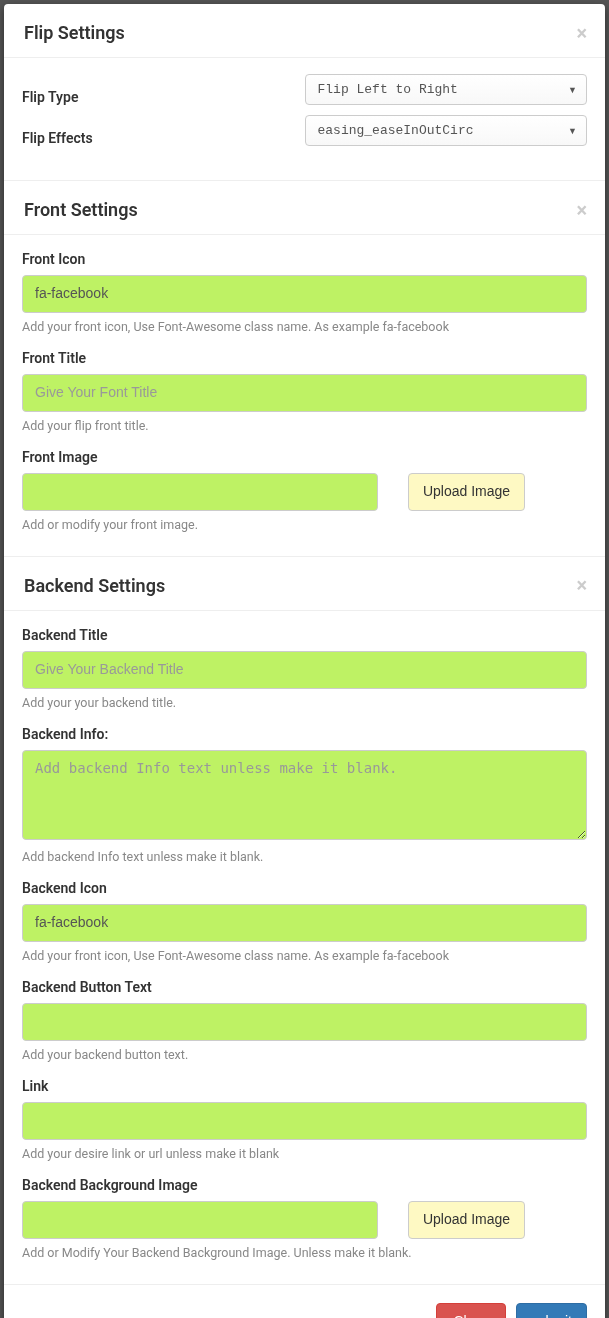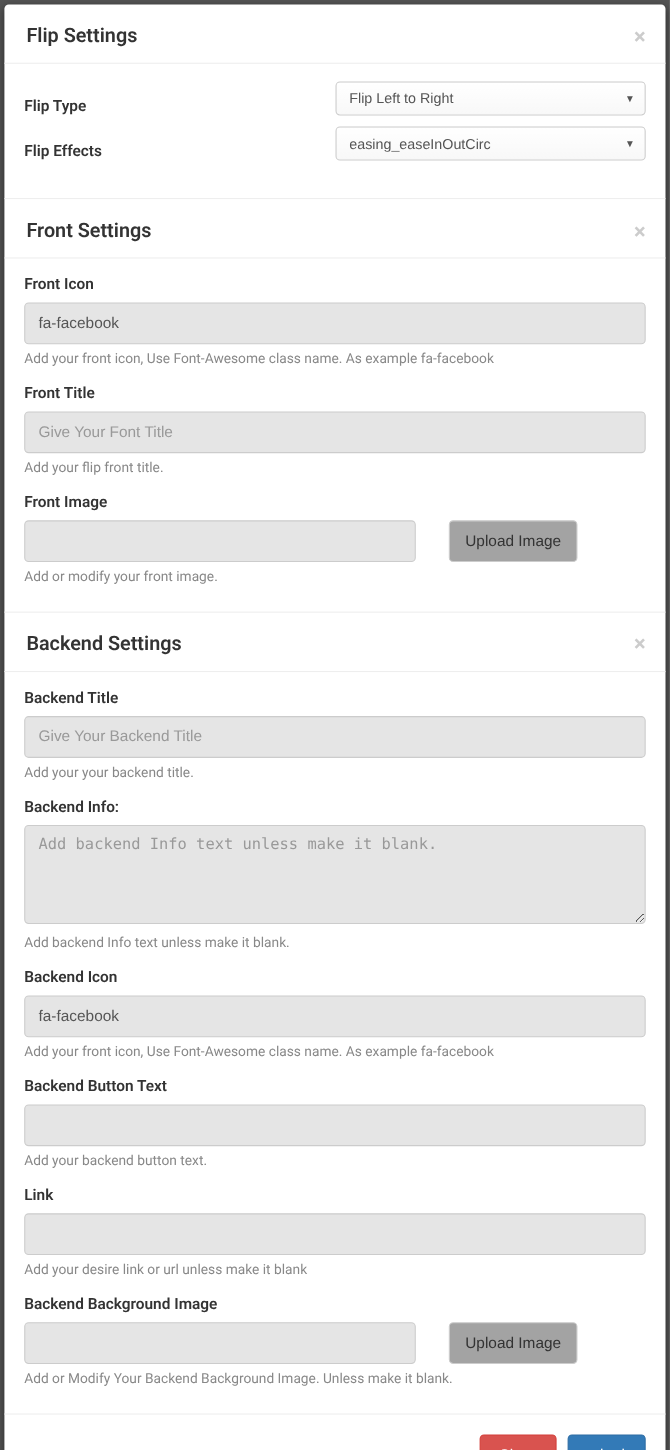--- a/index.html
+++ b/index.html
@@ -67,21 +67,21 @@
       font-weight: 600;
       font-size: 14px;
       color: #333;
       margin-bottom: 8px;
     }
     .form-control {
       width: 100%;
       padding: 8px 12px;
       font-size: 14px;
       color: #555;
-      background: #e5e5e5;
+      background: #bef264;
       border: 1px solid #ccc;
       border-radius: 4px;
       line-height: 1.42857;
     }
     .form-control::placeholder {
       color: #999;
     }
     textarea.form-control {
       resize: vertical;
       min-height: 90px;
@@ -93,20 +93,21 @@
       width: 100%;
       padding: 7px 26px 7px 12px;
       font-size: 13px;
       color: #555;
       background: linear-gradient(to bottom, #fff, #f8f8f8);
       border: 1px solid #ccc;
       border-radius: 4px;
       appearance: none;
       -webkit-appearance: none;
       cursor: pointer;
+      font-family: Liberation Mono, monospace;
     }
     .select-wrapper::after {
       content: "▼";
       position: absolute;
       right: 10px;
       top: 50%;
       transform: translateY(-50%);
       font-size: 9px;
       color: #555;
       pointer-events: none;
@@ -128,21 +129,21 @@
       display: inline-block;
       padding: 8px 14px;
       font-size: 14px;
       border-radius: 4px;
       cursor: pointer;
       border: 1px solid transparent;
       line-height: 1.42857;
       text-align: center;
     }
     .btn-default {
-      background: #a3a3a3;
+      background: #fef9c3;
       border-color: #ccc;
       color: #333;
     }
     .btn-danger {
       background: #d9534f;
       border-color: #d43f3a;
       color: #fff;
     }
     .btn-primary {
       background: #337ab7;

